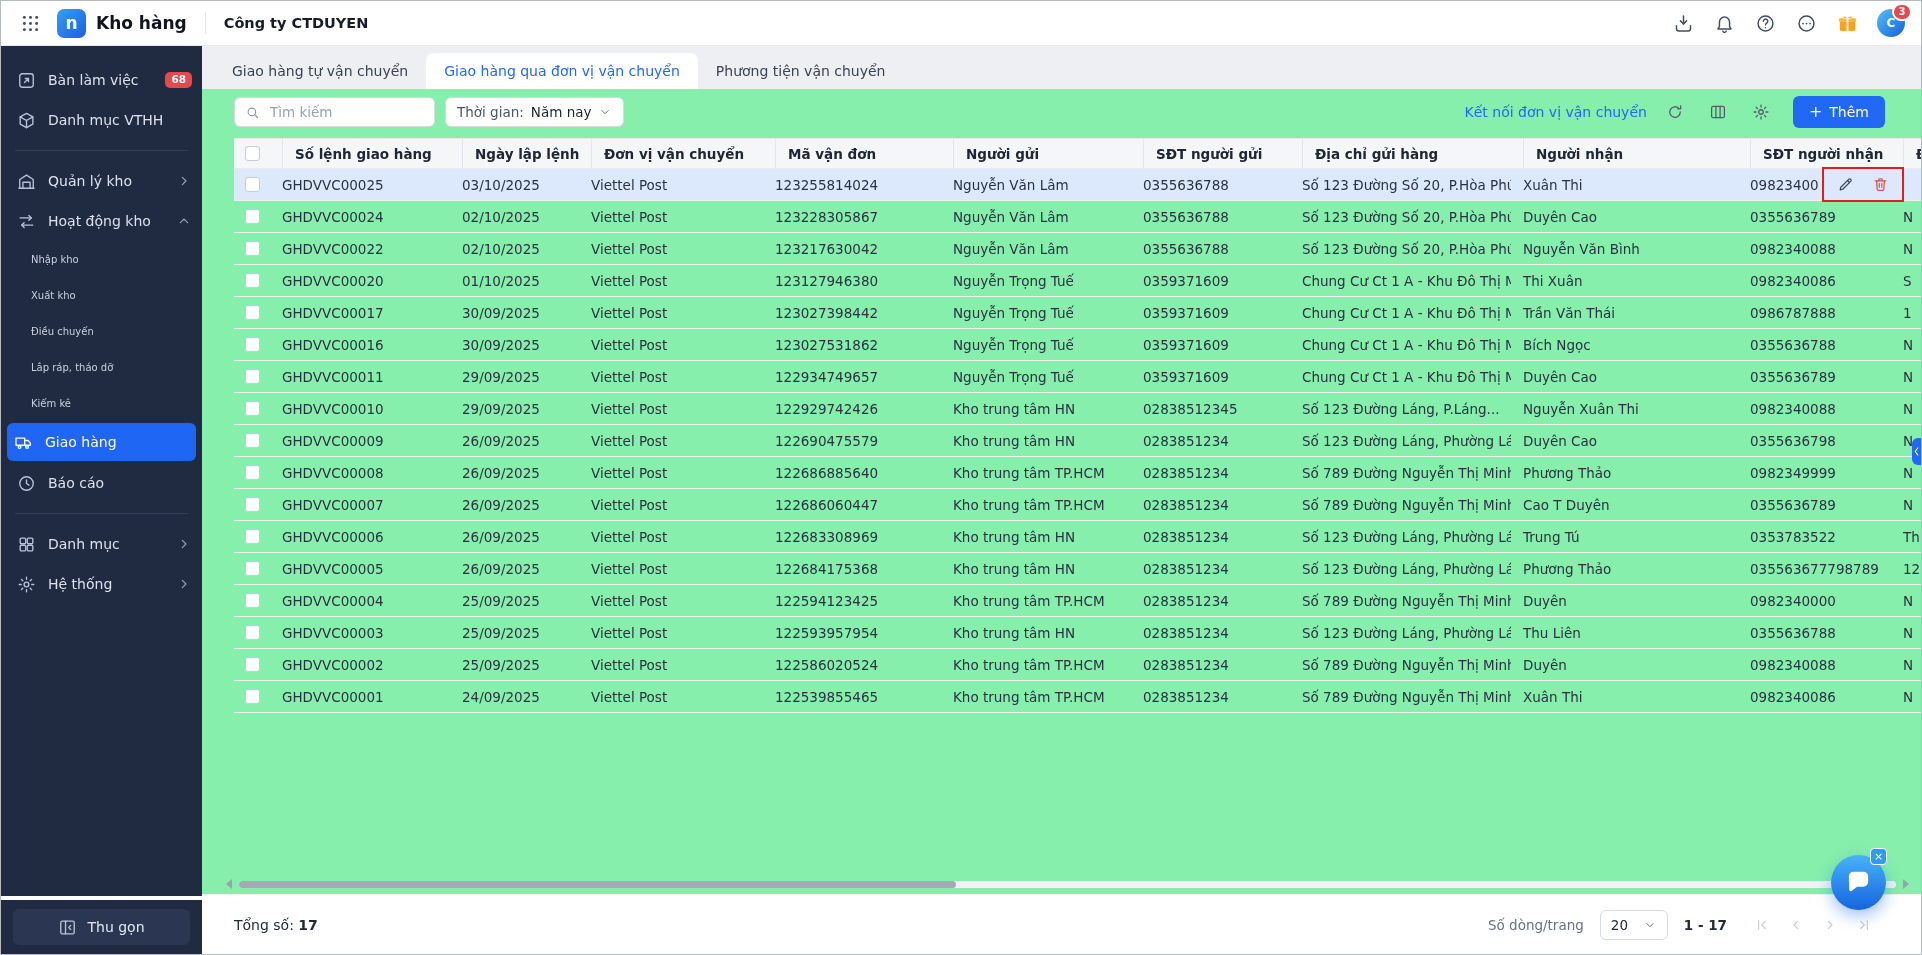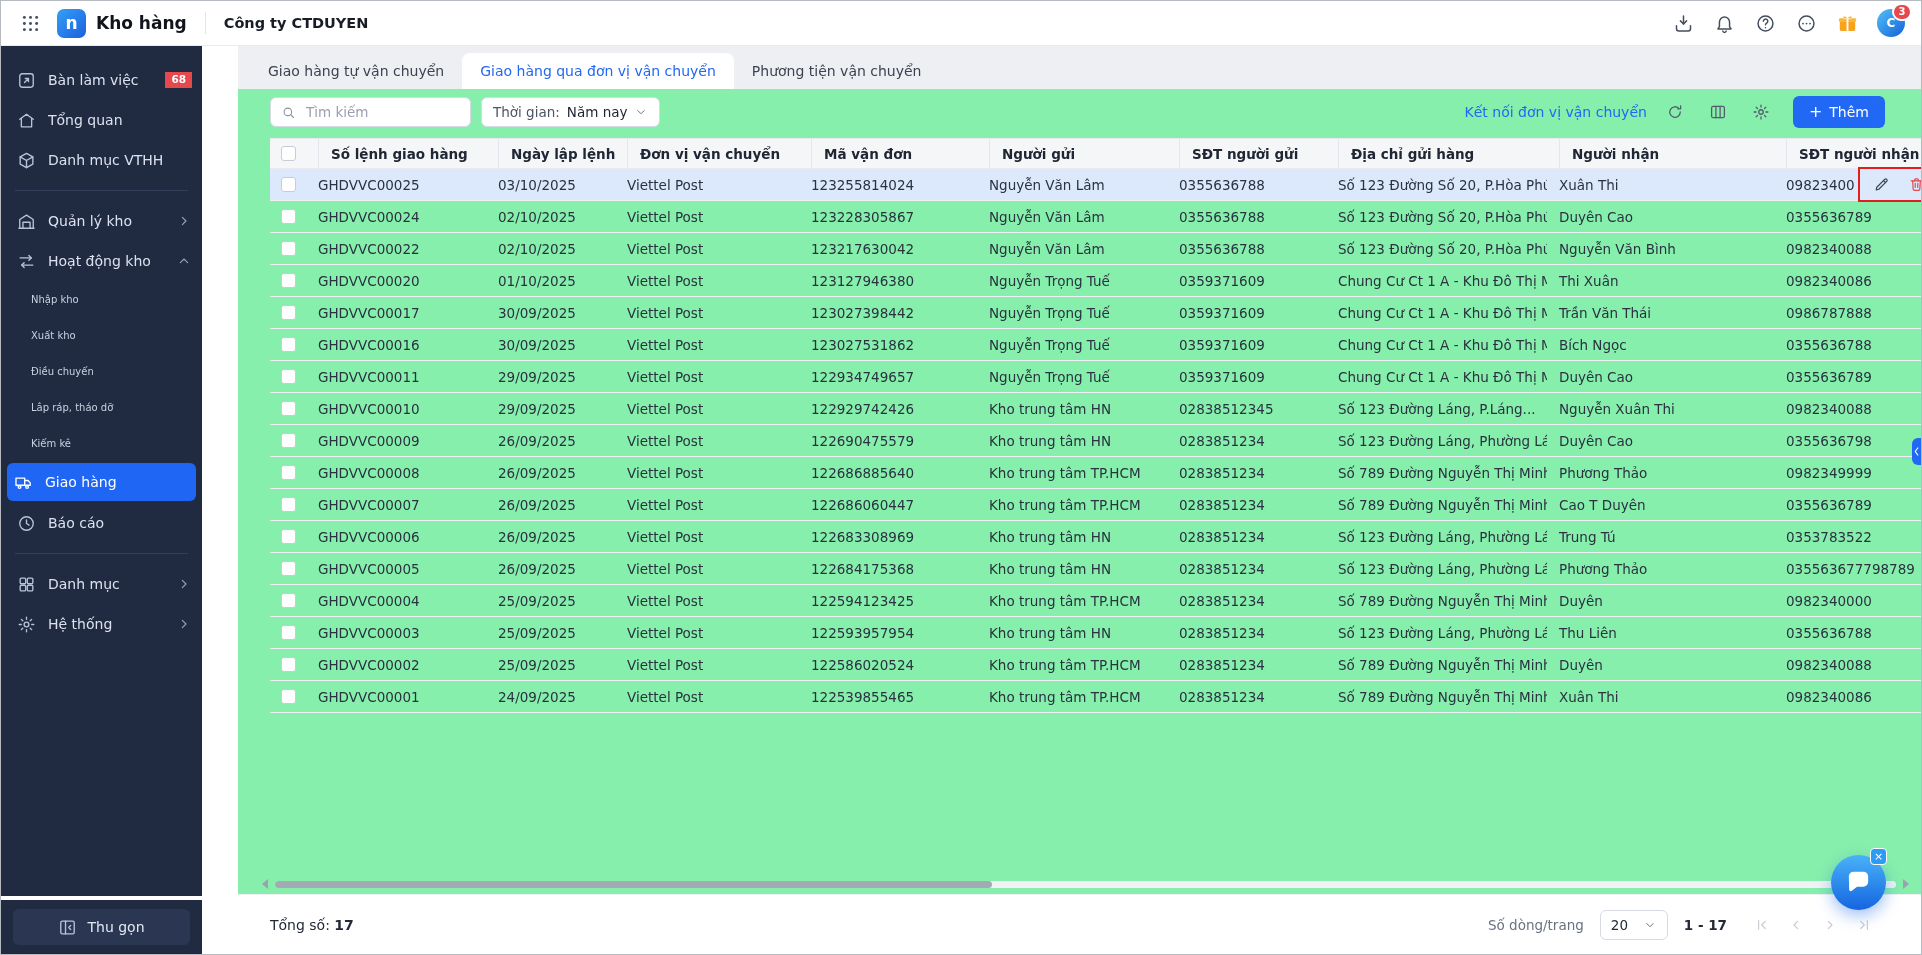--- a/index.html
+++ b/index.html
@@ -18,35 +18,35 @@
   .logo { width:29px; height:29px; border-radius:7px; margin:0 10px 0 16px; background:linear-gradient(135deg,#35a0f5,#1b5fe0); color:#fff; font-weight:700; font-size:17px; display:flex; align-items:center; justify-content:center; }
   .app-title { font-size:17px; font-weight:700; color:#11141c; }
   .tb-divider { width:1px; height:22px; background:#e1e4ea; margin:0 18px; }
   .company { font-size:14.5px; font-weight:700; color:#181c26; }
   .tb-right { margin-left:auto; display:flex; align-items:center; gap:19px; }
   .avatar-wrap { position:relative; cursor:pointer; }
   .avatar { width:28px; height:28px; border-radius:50%; background:linear-gradient(135deg,#53c0f8,#1461d8); color:#fff; font-size:12px; font-weight:700; display:flex; align-items:center; justify-content:center; }
   .avatar-badge { position:absolute; top:-6px; right:-7px; background:#e5484d; color:#fff; font-size:10px; font-weight:700; border-radius:9px; padding:1px 4.5px; border:2px solid #fff; line-height:1.2; }
 
   
-  .shell { flex:1; display:flex; min-height:0;gap:36px; }
+  .shell { flex:1; display:flex; min-height:0; }
 
   
   .sidebar { width:201px; flex:0 0 201px; background:#202b42; color:#d6dcea; position:relative; }
   .sb-menu { padding-top:14px; }
   .sb-item { height:40px; display:flex; align-items:center; padding:0 10px 0 16px; font-size:14px; cursor:pointer; position:relative; color:#dbe1ee; }
   .sb-item.sub { height:36px; padding-left:30px; font-size:10px; color:#c9d1e1; }
   .sb-item.active { background:#2066f4; color:#fff; margin:2px 6px; border-radius:6px; padding-left:7px; height:38px; }
   .sb-item.active .sb-icon { color:#fff; }
   .sb-icon { width:19px; height:19px; flex:0 0 19px; margin-right:12px; color:#b9c3d8; }
   .sb-icon svg { width:19px; height:19px; display:block; }
   .sb-label { flex:1; white-space:nowrap; overflow:hidden; }
   .sb-chev { width:16px; height:16px; color:#97a3ba; }
   .sb-chev svg { width:16px; height:16px; display:block; }
-  .sb-badge { background:#e5484d; color:#fff; font-size:10.5px; font-weight:700; border-radius:0; padding:2px 6px; line-height:1.1; }
+  .sb-badge { background:#e5484d; color:#fff; font-size:10.5px; font-weight:700; border-radius:5px; padding:2px 6px; line-height:1.1; }
   .sb-divider { height:1px; background:#343f5c; margin:10px 14px; }
   .sb-bottom { position:absolute; bottom:0; left:0; right:0; height:58px; border-top:4px solid #ffffff; display:flex; align-items:center; justify-content:center; }
   .collapse-btn { display:flex; align-items:center; justify-content:center; gap:10px; background:#2b3752; border-radius:6px; height:36px; width:calc(100% - 24px); font-size:14px; color:#e3e8f2; cursor:pointer; }
   .collapse-btn .sb-icon { margin-right:0; }
 
   
   .main { flex:1; min-width:0; display:flex; flex-direction:column; background:#86efac; position:relative; }
   .tabstrip { flex:0 0 43px; background:#edeff3; display:flex; align-items:flex-end; padding-left:12px; }
   .tab { height:36px; display:flex; align-items:center; padding:0 18px; font-size:14px; color:#3b4250; cursor:pointer; border-radius:8px 8px 0 0; white-space:nowrap; }
   .tab.active { background:#fff; color:#2168f5; }
@@ -194,29 +194,20 @@
                 <rect x="3.5" y="3.5" width="17" height="17" rx="3"></rect>
                 <path d="M9.5 14.5l5-5M10.5 9.5h4v4"></path>
               </svg>
             </span>
             <span class="sb-label">Bàn làm việc</span>
             <span class="sb-badge">68</span>
           </div>
           <div class="sb-item">
             <span class="sb-icon">
               <svg viewBox="0 0 24 24" fill="none" stroke="currentColor" stroke-width="1.7" stroke-linecap="round" stroke-linejoin="round">
-                <path d="M3.5 10.5L12 4l8.5 6.5"></path>
-                <path d="M5.5 9.5V20h13V9.5"></path>
-              </svg>
-            </span>
-            <span class="sb-label">Tổng quan</span>
-          </div>
-          <div class="sb-item">
-            <span class="sb-icon">
-              <svg viewBox="0 0 24 24" fill="none" stroke="currentColor" stroke-width="1.7" stroke-linecap="round" stroke-linejoin="round">
                 <path d="M12 3l8 4.5v9L12 21l-8-4.5v-9L12 3z"></path>
                 <path d="M4 7.5l8 4.5 8-4.5M12 12v9"></path>
               </svg>
             </span>
             <span class="sb-label">Danh mục VTHH</span>
           </div>
           <div class="sb-divider"></div>
           <div class="sb-item">
             <span class="sb-icon">
               <svg viewBox="0 0 24 24" fill="none" stroke="currentColor" stroke-width="1.7" stroke-linecap="round" stroke-linejoin="round">

